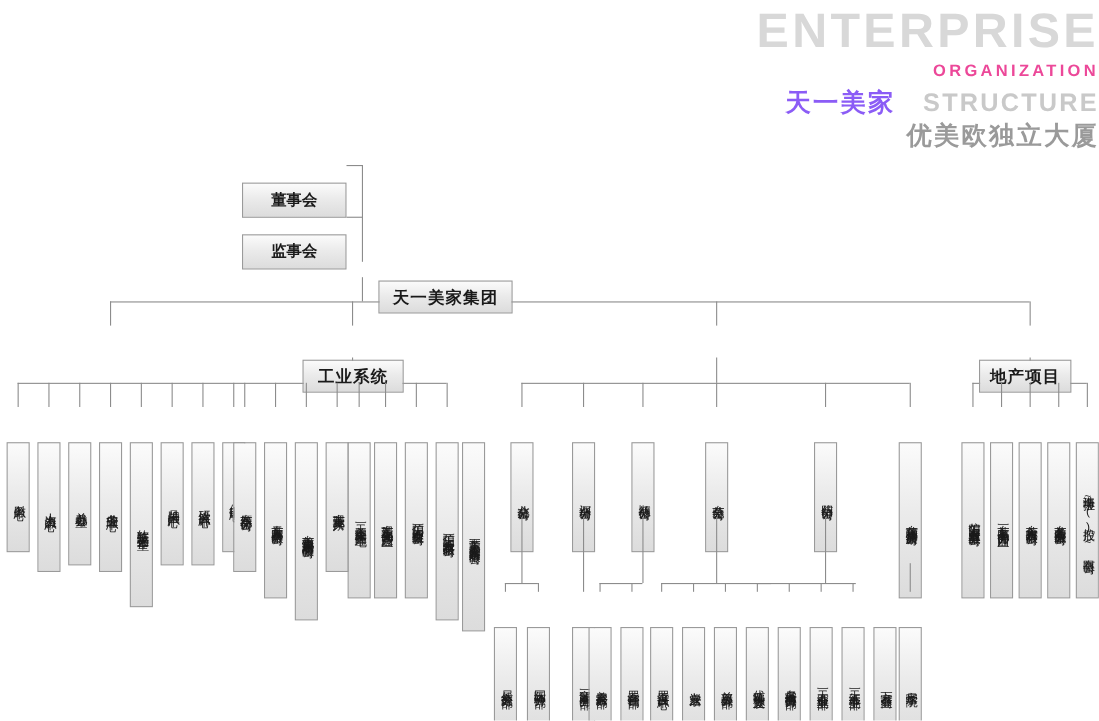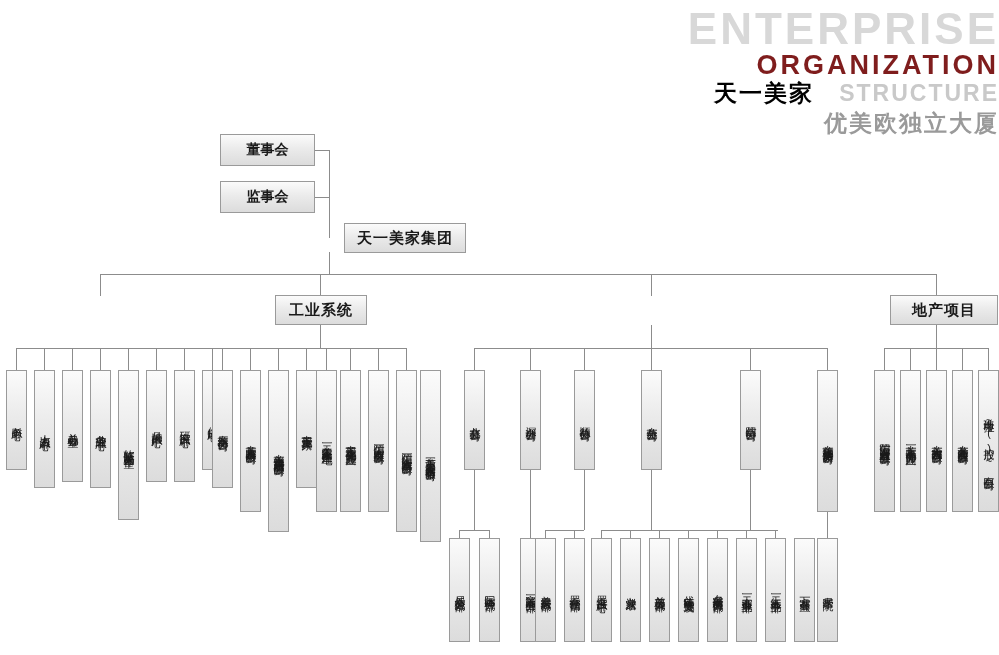--- a/index.html
+++ b/index.html
@@ -13,42 +13,43 @@
   }
   .stage { position:absolute; left:0; top:0; width:999px; height:655px; }
 
   
   .wm { position:absolute; right:0; top:6px; text-align:right; user-select:none; }
   .wm-line1 {
     font-size:44px; letter-spacing:3px; color:#d8d8d8; font-weight:bold;
     line-height:46px;
   }
   .wm-line2 {
-    font-size:27px; letter-spacing:3px; color:#7f1d1d; font-weight:bold;
+    font-size:15px; letter-spacing:3px; color:#ec4899; font-weight:bold;
     line-height:26px;
   }
   .wm-line3 {
     font-size:23px; letter-spacing:2px; color:#c9c9c9; font-weight:bold;
     line-height:30px;
   }
-  .wm-line3 .cn { color:#000000; }
+  .wm-line3 .cn { color:#8b5cf6; }
   .wm-line4 {
     font-size:23px; letter-spacing:2px; color:#9a9a9a; font-weight:bold;
     line-height:30px;
   }
 
   
   .box {
     position:absolute;
     box-sizing:border-box;
     border:1px solid #9a9a9a;
     background:linear-gradient(to bottom,#fbfbfb 0%,#ebebeb 45%,#dcdcdc 100%);
     display:flex; align-items:center; justify-content:center;
     text-align:center;
     color:#1a1a1a;
+    margin-top:32px;
   }
   .box.h { 
     font-size:15px; font-weight:bold; letter-spacing:1px;
   }
   .box.top { font-size:14px; font-weight:bold; }
   .box.v { 
     writing-mode:vertical-rl;
     text-orientation:upright;
     font-size:11px;
     line-height:13px;
@@ -104,21 +105,21 @@
   <div class="box top" style="left:220px; top:181px; width:95px; height:32px;font-family:Liberation Serif, serif;">
     <span>监事会</span>
   </div>
   <div class="box h" style="left:344px; top:223px; width:122px; height:30px;">
     <span>天一美家集团</span>
   </div>
 
   <div class="box h" style="left:275px; top:295px; width:92px; height:30px;">
     <span>工业系统</span>
   </div>
-  <div class="box h" style="left:890px; top:295px; width:108px; height:30px;">
+  <div class="box h" style="left:890px; top:295px; width:84px; height:30px;">
     <span>地产项目</span>
   </div>
 
   <div class="ln lnv" style="left:16px;  top:348px; height:22px;"></div>
   <div class="ln lnv" style="left:44px;  top:348px; height:22px;"></div>
   <div class="ln lnv" style="left:72px;  top:348px; height:22px;"></div>
   <div class="ln lnv" style="left:100px; top:348px; height:22px;"></div>
   <div class="ln lnv" style="left:128px; top:348px; height:22px;"></div>
   <div class="ln lnv" style="left:156px; top:348px; height:22px;"></div>
   <div class="ln lnv" style="left:184px; top:348px; height:22px;"></div>

